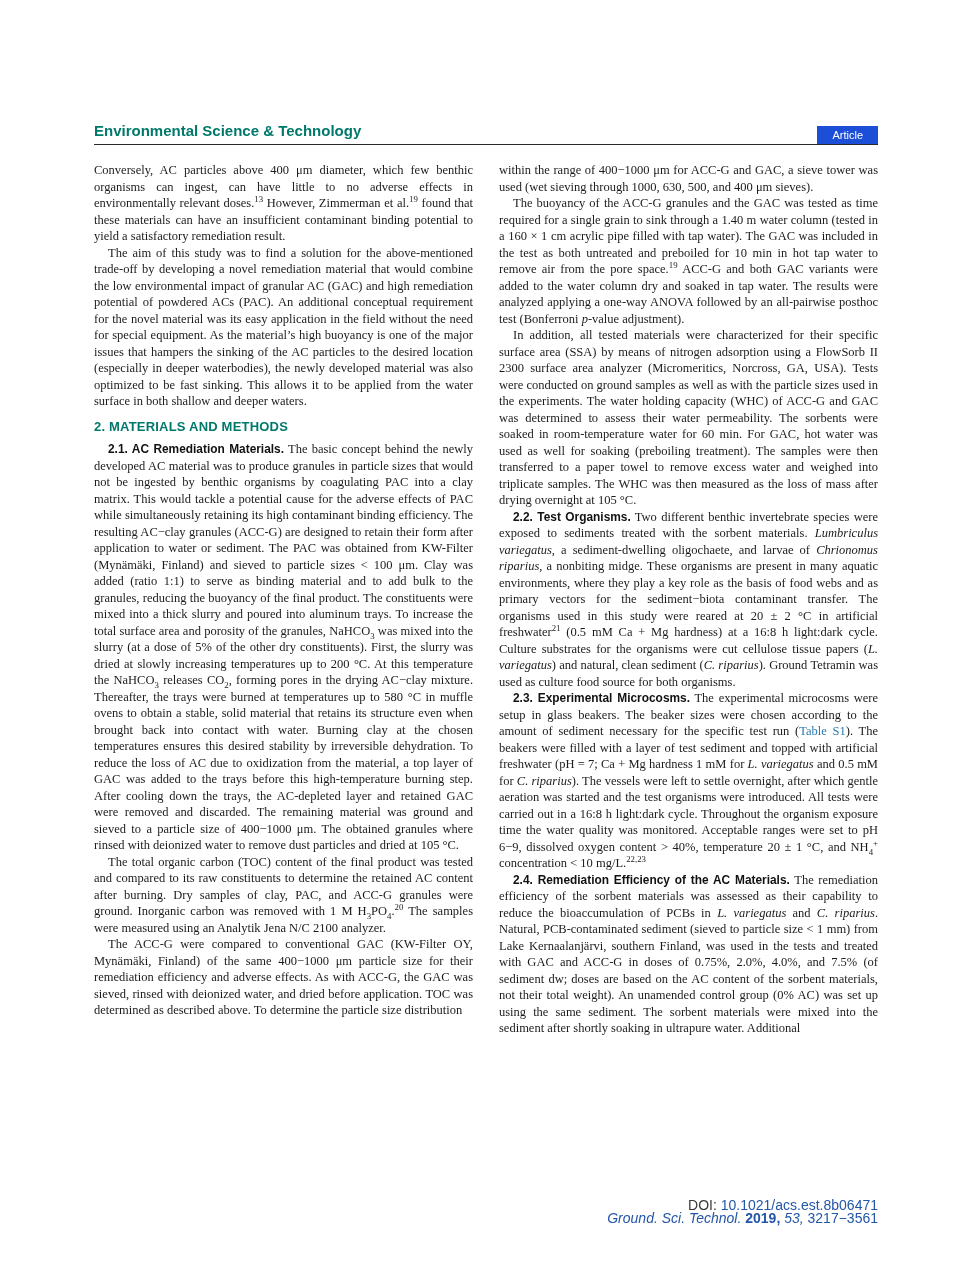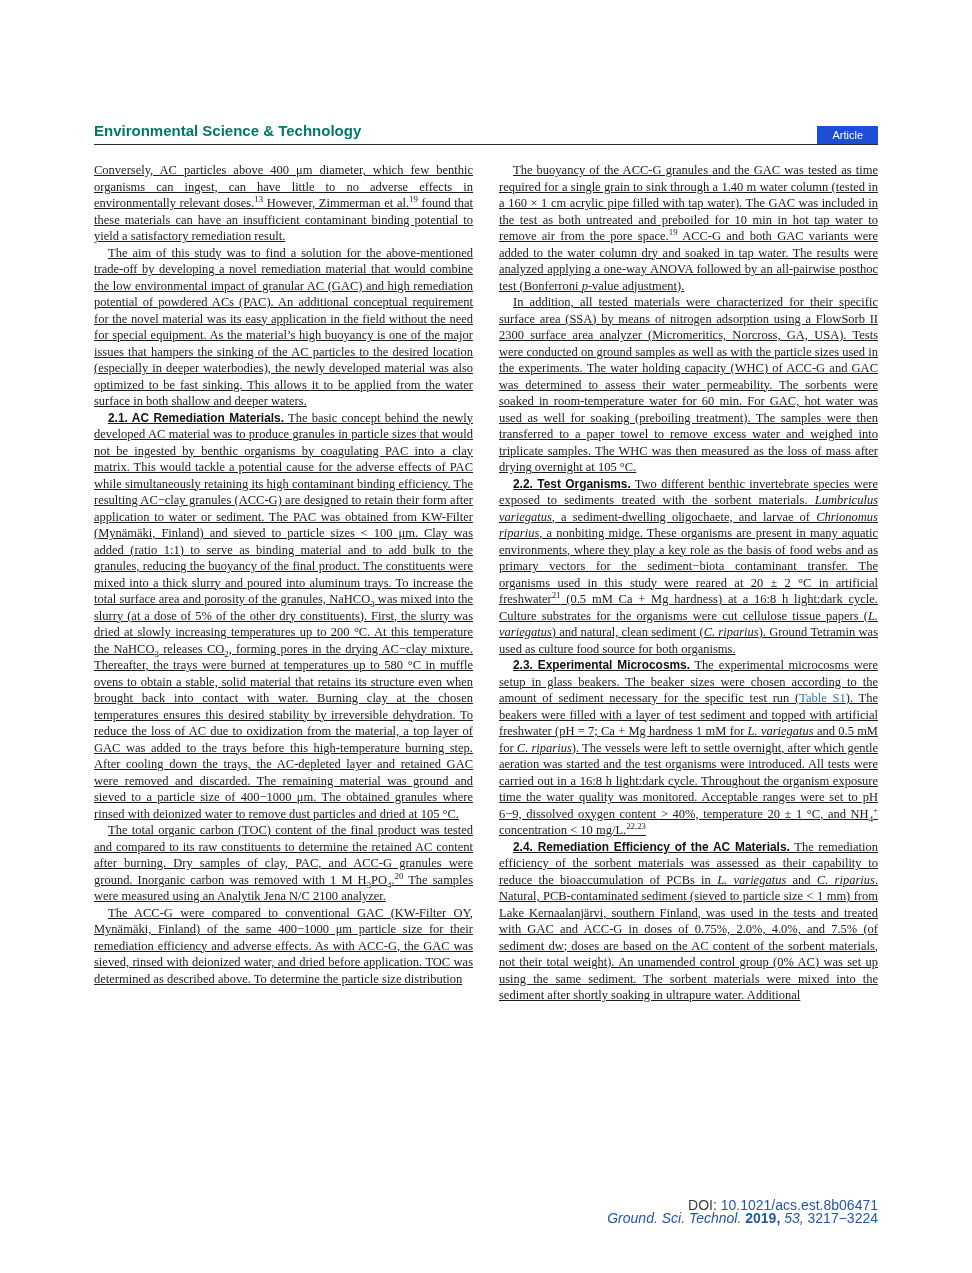--- a/index.html
+++ b/index.html
@@ -23,21 +23,20 @@
   .article-badge {
     background: #1d4ed8; color: #ffffff;
     font-family: "Liberation Sans", sans-serif; font-size: 11px;
     padding: 3px 15px; margin-bottom: 0px;
   }
 
   .columns { display: flex; gap: 26px; margin-top: 17px; }
   .column {
     width: 379px; font-size: 12.5px; line-height: 16.5px;
     text-align: justify;
-    text-decoration: underline;
   }
   .para { margin: 0; }
   .para.indent { text-indent: 14px; }
   .section-heading {
     font-family: "Liberation Sans", sans-serif; color: #00796b;
     font-size: 13px; font-weight: bold; letter-spacing: 0.2px;
     margin: 9px 0 6px 0; text-align: left;
   }
   .runin {
     font-weight: bold; font-family: "Liberation Sans", sans-serif;
@@ -68,33 +67,35 @@
 
   <div class="header">
     <div class="journal-title">Environmental Science &amp; Technology</div>
     <div class="article-badge">Article</div>
   </div>
 
   <div class="columns">
     <div class="column">
         <p class="para">Conversely, AC particles above 400 μm diameter, which few benthic organisms can ingest, can have little to no adverse effects in environmentally relevant doses.<sup>13</sup> However, Zimmerman et al.<sup>19</sup> found that these materials can have an insufficient contaminant binding potential to yield a satisfactory remediation result.</p>
         <p class="para indent">The aim of this study was to find a solution for the above-mentioned trade-off by developing a novel remediation material that would combine the low environmental impact of granular AC (GAC) and high remediation potential of powdered ACs (PAC). An additional conceptual requirement for the novel material was its easy application in the field without the need for special equipment. As the material’s high buoyancy is one of the major issues that hampers the sinking of the AC particles to the desired location (especially in deeper waterbodies), the newly developed material was also optimized to be fast sinking. This allows it to be applied from the water surface in both shallow and deeper waters.</p>
+        <h2 class="section-heading">2. MATERIALS AND METHODS</h2>
         <p class="para indent"><span class="runin">2.1. AC Remediation Materials.</span> The basic concept behind the newly developed AC material was to produce granules in particle sizes that would not be ingested by benthic organisms by coagulating PAC into a clay matrix. This would tackle a potential cause for the adverse effects of PAC while simultaneously retaining its high contaminant binding efficiency. The resulting AC−clay granules (ACC-G) are designed to retain their form after application to water or sediment. The PAC was obtained from KW-Filter (Mynämäki, Finland) and sieved to particle sizes &lt; 100 μm. Clay was added (ratio 1:1) to serve as binding material and to add bulk to the granules, reducing the buoyancy of the final product. The constituents were mixed into a thick slurry and poured into aluminum trays. To increase the total surface area and porosity of the granules, NaHCO<sub>3</sub> was mixed into the slurry (at a dose of 5% of the other dry constituents). First, the slurry was dried at slowly increasing temperatures up to 200 °C. At this temperature the NaHCO<sub>3</sub> releases CO<sub>2</sub>, forming pores in the drying AC−clay mixture. Thereafter, the trays were burned at temperatures up to 580 °C in muffle ovens to obtain a stable, solid material that retains its structure even when brought back into contact with water. Burning clay at the chosen temperatures ensures this desired stability by irreversible dehydration. To reduce the loss of AC due to oxidization from the material, a top layer of GAC was added to the trays before this high-temperature burning step. After cooling down the trays, the AC-depleted layer and retained GAC were removed and discarded. The remaining material was ground and sieved to a particle size of 400−1000 μm. The obtained granules where rinsed with deionized water to remove dust particles and dried at 105 °C.</p>
         <p class="para indent">The total organic carbon (TOC) content of the final product was tested and compared to its raw constituents to determine the retained AC content after burning. Dry samples of clay, PAC, and ACC-G granules were ground. Inorganic carbon was removed with 1 M H<sub>3</sub>PO<sub>4</sub>.<sup>20</sup> The samples were measured using an Analytik Jena N/C 2100 analyzer.</p>
         <p class="para indent">The ACC-G were compared to conventional GAC (KW-Filter OY, Mynämäki, Finland) of the same 400−1000 μm particle size for their remediation efficiency and adverse effects. As with ACC-G, the GAC was sieved, rinsed with deionized water, and dried before application. TOC was determined as described above. To determine the particle size distribution</p>
       </div>
     <div class="column">
+        <p class="para">within the range of 400−1000 μm for ACC-G and GAC, a sieve tower was used (wet sieving through 1000, 630, 500, and 400 μm sieves).</p>
         <p class="para indent">The buoyancy of the ACC-G granules and the GAC was tested as time required for a single grain to sink through a 1.40 m water column (tested in a 160 × 1 cm acrylic pipe filled with tap water). The GAC was included in the test as both untreated and preboiled for 10 min in hot tap water to remove air from the pore space.<sup>19</sup> ACC-G and both GAC variants were added to the water column dry and soaked in tap water. The results were analyzed applying a one-way ANOVA followed by an all-pairwise posthoc test (Bonferroni <span class="i">p</span>-value adjustment).</p>
         <p class="para indent">In addition, all tested materials were characterized for their specific surface area (SSA) by means of nitrogen adsorption using a FlowSorb II 2300 surface area analyzer (Micromeritics, Norcross, GA, USA). Tests were conducted on ground samples as well as with the particle sizes used in the experiments. The water holding capacity (WHC) of ACC-G and GAC was determined to assess their water permeability. The sorbents were soaked in room-temperature water for 60 min. For GAC, hot water was used as well for soaking (preboiling treatment). The samples were then transferred to a paper towel to remove excess water and weighed into triplicate samples. The WHC was then measured as the loss of mass after drying overnight at 105 °C.</p>
         <p class="para indent"><span class="runin">2.2. Test Organisms.</span> Two different benthic invertebrate species were exposed to sediments treated with the sorbent materials. <span class="i">Lumbriculus variegatus</span>, a sediment-dwelling oligochaete, and larvae of <span class="i">Chrionomus riparius</span>, a nonbiting midge. These organisms are present in many aquatic environments, where they play a key role as the basis of food webs and as primary vectors for the sediment−biota contaminant transfer. The organisms used in this study were reared at 20 ± 2 °C in artificial freshwater<sup>21</sup> (0.5 mM Ca + Mg hardness) at a 16:8 h light:dark cycle. Culture substrates for the organisms were cut cellulose tissue papers (<span class="i">L. variegatus</span>) and natural, clean sediment (<span class="i">C. riparius</span>). Ground Tetramin was used as culture food source for both organisms.</p>
         <p class="para indent"><span class="runin">2.3. Experimental Microcosms.</span> The experimental microcosms were setup in glass beakers. The beaker sizes were chosen according to the amount of sediment necessary for the specific test run (<span class="link">Table S1</span>). The beakers were filled with a layer of test sediment and topped with artificial freshwater (pH = 7; Ca + Mg hardness 1 mM for <span class="i">L. variegatus</span> and 0.5 mM for <span class="i">C. riparius</span>). The vessels were left to settle overnight, after which gentle aeration was started and the test organisms were introduced. All tests were carried out in a 16:8 h light:dark cycle. Throughout the organism exposure time the water quality was monitored. Acceptable ranges were set to pH 6−9, dissolved oxygen content &gt; 40%, temperature 20 ± 1 °C, and NH<sub>4</sub><sup>+</sup> concentration &lt; 10 mg/L.<sup>22,23</sup></p>
         <p class="para indent"><span class="runin">2.4. Remediation Efficiency of the AC Materials.</span> The remediation efficiency of the sorbent materials was assessed as their capability to reduce the bioaccumulation of PCBs in <span class="i">L. variegatus</span> and <span class="i">C. riparius</span>. Natural, PCB-contaminated sediment (sieved to particle size &lt; 1 mm) from Lake Kernaalanjärvi, southern Finland, was used in the tests and treated with GAC and ACC-G in doses of 0.75%, 2.0%, 4.0%, and 7.5% (of sediment dw; doses are based on the AC content of the sorbent materials, not their total weight). An unamended control group (0% AC) was set up using the same sediment. The sorbent materials were mixed into the sediment after shortly soaking in ultrapure water. Additional</p>
       </div>
   </div>
 
   <div class="footer">
     <div class="doi-block">
       <div class="doi-line"><span>DOI:</span> <a class="doi-link">10.1021/acs.est.8b06471</a></div>
-      <div class="citation"><span class="i">Ground. Sci. Technol.</span> <span class="b">2019,</span> <span class="i">53,</span> <span>3217−3224</span></div>
+      <div class="citation"><span class="i">Ground. Sci. Technol.</span> <span class="b">2019,</span> <span class="i">53,</span> <span>3217−3561</span></div>
     </div>
   </div>
 
 </div>
 
 </body></html>

